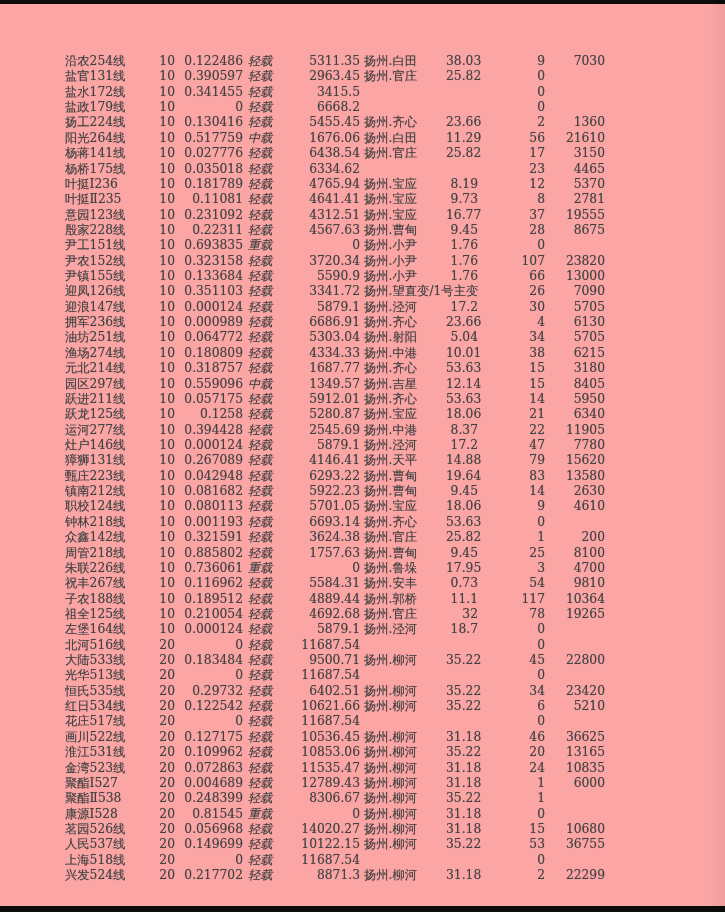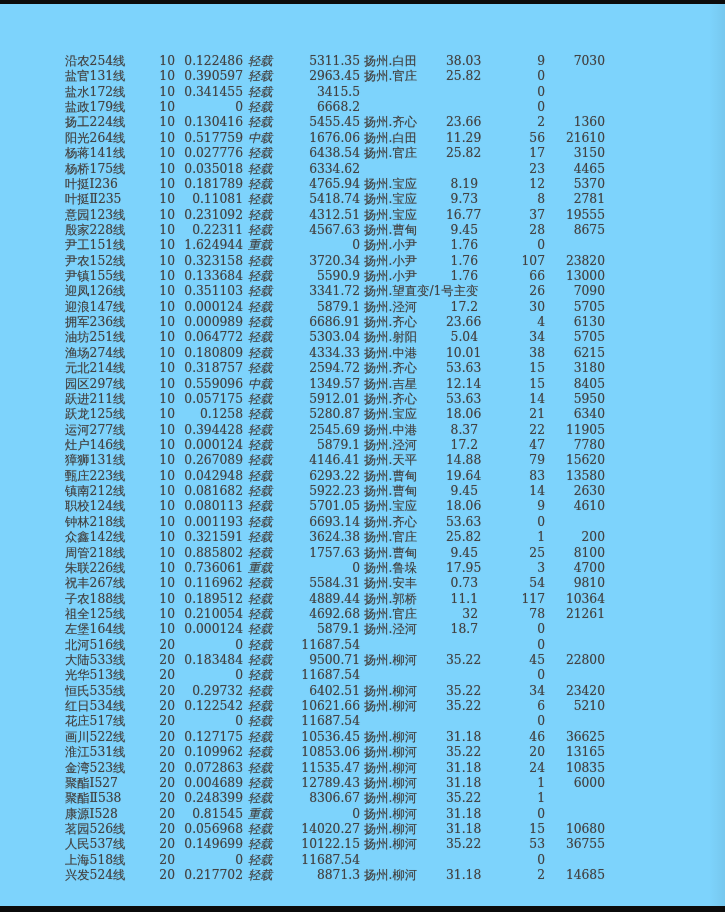--- a/index.html
+++ b/index.html
@@ -4,21 +4,21 @@
 <style>
   html, body {
     margin: 0;
     padding: 0;
     background: #ffffff;
   }
   .page {
     position: relative;
     width: 725px;
     height: 912px;
-    background: #7dd3fc;
+    background: #fca5a5;
     overflow: hidden;
     font-family: "DejaVu Serif", "Liberation Serif", serif;
   }
   .bar-top {
     position: absolute;
     top: 0; left: 0;
     width: 725px; height: 4px;
     background: #0b0b0b;
   }
   .bar-bottom {
@@ -179,21 +179,21 @@
     <span class="c r">8.19</span>
     <span class="c r">12</span>
     <span class="c r">5370</span>
   </div>
 
   <div class="row">
     <span class="c name">叶挺Ⅱ235</span>
     <span class="c r">10</span>
     <span class="c r">0.11081</span>
     <span class="c load">轻载</span>
-    <span class="c r">5418.74</span>
+    <span class="c r">4641.41</span>
     <span class="c loc">扬州.宝应</span>
     <span class="c r">9.73</span>
     <span class="c r">8</span>
     <span class="c r">2781</span>
   </div>
 
   <div class="row">
     <span class="c name">意园123线</span>
     <span class="c r">10</span>
     <span class="c r">0.231092</span>
@@ -213,21 +213,21 @@
     <span class="c r">4567.63</span>
     <span class="c loc">扬州.曹甸</span>
     <span class="c r">9.45</span>
     <span class="c r">28</span>
     <span class="c r">8675</span>
   </div>
 
   <div class="row">
     <span class="c name">尹工151线</span>
     <span class="c r">10</span>
-    <span class="c r">1.624944</span>
+    <span class="c r">0.693835</span>
     <span class="c load">重载</span>
     <span class="c r">0</span>
     <span class="c loc">扬州.小尹</span>
     <span class="c r">1.76</span>
     <span class="c r">0</span>
     <span class="c r"></span>
   </div>
 
   <div class="row">
     <span class="c name">尹农152线</span>
@@ -311,21 +311,21 @@
     <span class="c r">10.01</span>
     <span class="c r">38</span>
     <span class="c r">6215</span>
   </div>
 
   <div class="row">
     <span class="c name">元北214线</span>
     <span class="c r">10</span>
     <span class="c r">0.318757</span>
     <span class="c load">轻载</span>
-    <span class="c r">2594.72</span>
+    <span class="c r">1687.77</span>
     <span class="c loc">扬州.齐心</span>
     <span class="c r">53.63</span>
     <span class="c r">15</span>
     <span class="c r">3180</span>
   </div>
 
   <div class="row">
     <span class="c name">园区297线</span>
     <span class="c r">10</span>
     <span class="c r">0.559096</span>
@@ -507,21 +507,21 @@
 
   <div class="row">
     <span class="c name">祖全125线</span>
     <span class="c r">10</span>
     <span class="c r">0.210054</span>
     <span class="c load">轻载</span>
     <span class="c r">4692.68</span>
     <span class="c loc">扬州.官庄</span>
     <span class="c r">32</span>
     <span class="c r">78</span>
-    <span class="c r">21261</span>
+    <span class="c r">19265</span>
   </div>
 
   <div class="row">
     <span class="c name">左堡164线</span>
     <span class="c r">10</span>
     <span class="c r">0.000124</span>
     <span class="c load">轻载</span>
     <span class="c r">5879.1</span>
     <span class="c loc">扬州.泾河</span>
     <span class="c r">18.7</span>
@@ -711,18 +711,18 @@
 
   <div class="row">
     <span class="c name">兴发524线</span>
     <span class="c r">20</span>
     <span class="c r">0.217702</span>
     <span class="c load">轻载</span>
     <span class="c r">8871.3</span>
     <span class="c loc">扬州.柳河</span>
     <span class="c r">31.18</span>
     <span class="c r">2</span>
-    <span class="c r">14685</span>
+    <span class="c r">22299</span>
   </div>
 </div>
   <div class="edge-right"></div>
   <div class="bar-bottom"></div>
 </div>
 
 </body></html>

